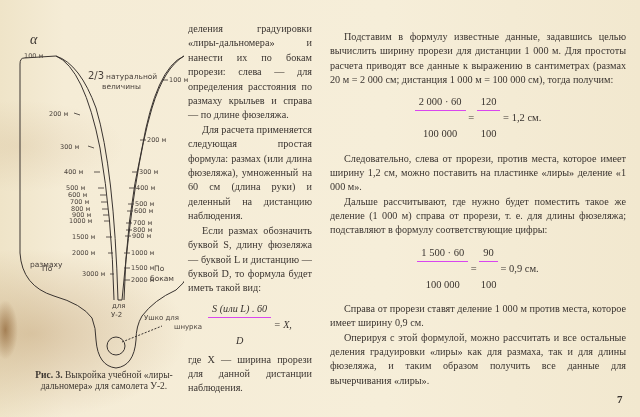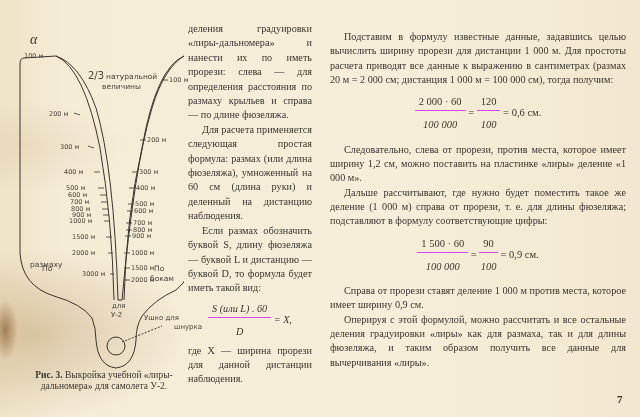--- a/index.html
+++ b/index.html
@@ -22,21 +22,21 @@
   .fig-svg { position:absolute; left:0; top:0; }
   .fig-label { position:absolute; font-family:"DejaVu Sans", sans-serif; font-size:6.5px; color:#4a423c; white-space:nowrap; }
   .caption { position:absolute; left:20px; top:370px; width:168px; font-size:9.5px; line-height:11px; color:#3c3630; text-align:center;font-family:Liberation Serif, serif; }
   .caption b { font-weight:bold; }
   .narrow-col { position:absolute; left:188px; top:22px; width:124px; font-size:10.2px; line-height:14.4px; text-align:justify; }
   .narrow-col p { margin:0; }
   .indent { text-indent:14px; }
   .formula { position:relative; text-align:center; margin:6px 0 4px 0; }
   .frac { display:inline-block; vertical-align:middle; text-align:center; }
   .frac .num { display:block; border-bottom:1px solid #d946ef; padding:0 4px 1px; }
-  .frac .den { display:block; padding-top:7px;font-style:italic; }
+  .frac .den { display:block; padding-top:16px; }
   .right-col { position:absolute; left:330px; top:30px; width:296px; font-size:10.2px; line-height:14.3px; text-align:justify; }
   .right-col p { margin:0; }
   .right-col .formula { margin:8px 0 10px 0; font-size:10.5px; }
   .page-number { position:absolute; left:617px; top:393px; font-weight:bold; font-size:11px; }
   .alpha { position:absolute; left:30px; top:32px; font-style:italic; font-size:14px; }
   i { font-style:italic; }
 </style>
 </head>
 <body>
 
@@ -130,21 +130,21 @@
   <span class="fig-label" style="left:130px;top:286px;font-size:7px;">Ушко для</span>
   <span class="fig-label" style="left:136px;top:295px;font-size:7px;padding-left:24px;">шнурка</span>
 </div>
 
 <div class="caption">
   <b>Рис. 3.</b>
   <span>Выкройка учебной «лиры-дальномера» для самолета У-2.</span>
 </div>
 
 <div class="narrow-col">
-  <p>деления градуировки «лиры-дальномера» и нанести их по иметь прорези: слева — для определения расстояния по размаху крыльев и справа — по длине фюзеляжа.</p>
+  <p>деления градуировки «лиры-дальномера» и нанести их по бокам прорези: слева — для определения расстояния по размаху крыльев и справа — по длине фюзеляжа.</p>
   <p class="indent">Для расчета применяется следующая простая формула: размах (или длина фюзеляжа), умноженный на 60 см (длина руки) и деленный на дистанцию наблюдения.</p>
   <p class="indent">Если размах обозначить буквой S, длину фюзеляжа — буквой L и дистанцию — буквой D, то формула будет иметь такой вид:</p>
   <div class="formula">
     <span class="frac">
       <i class="num">S (или L) . 60</i>
       <i class="den">D</i>
     </span>
     <i>= X,</i>
   </div>
   <p>где X — ширина прорези для данной дистанции наблюдения.</p>
@@ -155,21 +155,21 @@
   <div class="formula">
     <span class="frac">
       <span class="num">2 000 · 60</span>
       <span class="den">100 000</span>
     </span>
     <span>=</span>
     <span class="frac">
       <span class="num">120</span>
       <span class="den">100</span>
     </span>
-    <span>= 0,6 см.</span>
+    <span>= 1,2 см.</span>
   </div>
   <p class="indent">Следовательно, слева от прорези, против места, которое имеет ширину 1,2 см, можно поставить на пластинке «лиры» деление «1 000 м».</p>
   <p class="indent">Дальше рассчитывают, где нужно будет поместить такое же деление (1 000 м) справа от прорези, т. е. для длины фюзеляжа; подставляют в формулу соответствующие цифры:</p>
   <div class="formula">
     <span class="frac">
       <span class="num">1 500 · 60</span>
       <span class="den">100 000</span>
     </span>
     <span>=</span>
     <span class="frac">

